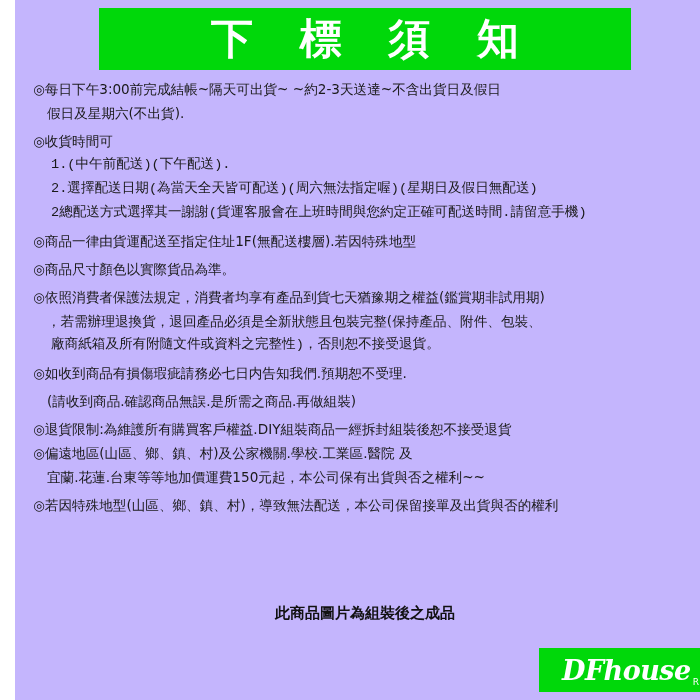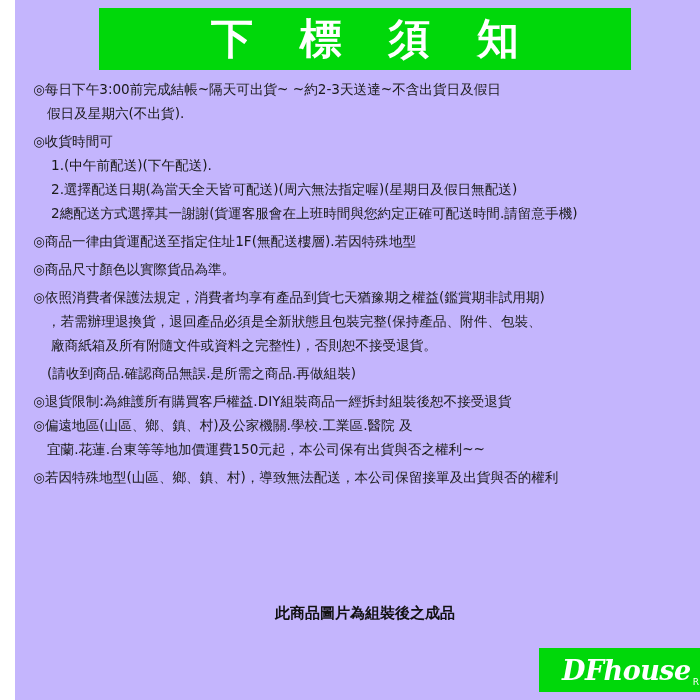--- a/index.html
+++ b/index.html
@@ -50,21 +50,21 @@
   }
   .para {
     font-size: 13.6px;
     color: #1a1a1a;
     line-height: 1.62;
     margin: 0 0 6px 0;
     white-space: pre-wrap;
     font-family: "DejaVu Sans", "Liberation Sans", sans-serif;
   }
   .para.indent1 { padding-left: 14px; }
-  .para.indent2 { padding-left: 18px; }
+  .para.indent2 { padding-left: 18px; font-family: Liberation Mono, monospace; }
   .para.tight { margin-bottom: 2px; }
   .footnote {
     position: absolute;
     left: 0;
     top: 604px;
     width: 700px;
     text-align: center;
     font-size: 15px;
     font-weight: bold;
     color: #111111;
@@ -115,20 +115,21 @@
       <p class="para indent1">假日及星期六(不出貨).</p>
       <p class="para tight">◎收貨時間可</p>
       <p class="para indent2 tight">1.(中午前配送)(下午配送).</p>
       <p class="para indent2 tight">2.選擇配送日期(為當天全天皆可配送)(周六無法指定喔)(星期日及假日無配送)</p>
       <p class="para indent2">2總配送方式選擇其一謝謝(貨運客服會在上班時間與您約定正確可配送時間.請留意手機)</p>
       <p class="para">◎商品一律由貨運配送至指定住址1F(無配送樓層).若因特殊地型</p>
       <p class="para">◎商品尺寸顏色以實際貨品為準。</p>
       <p class="para tight">◎依照消費者保護法規定，消費者均享有產品到貨七天猶豫期之權益(鑑賞期非試用期)</p>
       <p class="para indent1 tight">，若需辦理退換貨，退回產品必須是全新狀態且包裝完整(保持產品、附件、包裝、</p>
       <p class="para indent2">廠商紙箱及所有附隨文件或資料之完整性)，否則恕不接受退貨。</p>
+      <p class="para">◎如收到商品有損傷瑕疵請務必七日内告知我們.預期恕不受理.</p>
       <p class="para indent1">(請收到商品.確認商品無誤.是所需之商品.再做組裝)</p>
       <p class="para tight">◎退貨限制:為維護所有購買客戶權益.DIY組裝商品一經拆封組裝後恕不接受退貨</p>
       <p class="para tight">◎偏遠地區(山區、鄉、鎮、村)及公家機關.學校.工業區.醫院 及</p>
       <p class="para indent1">宜蘭.花蓮.台東等等地加價運費150元起，本公司保有出貨與否之權利~~</p>
       <p class="para">◎若因特殊地型(山區、鄉、鎮、村)，導致無法配送，本公司保留接單及出貨與否的權利</p>
     </div>
 
   <div class="footnote">此商品圖片為組裝後之成品</div>
 
   <div class="logo-box">

